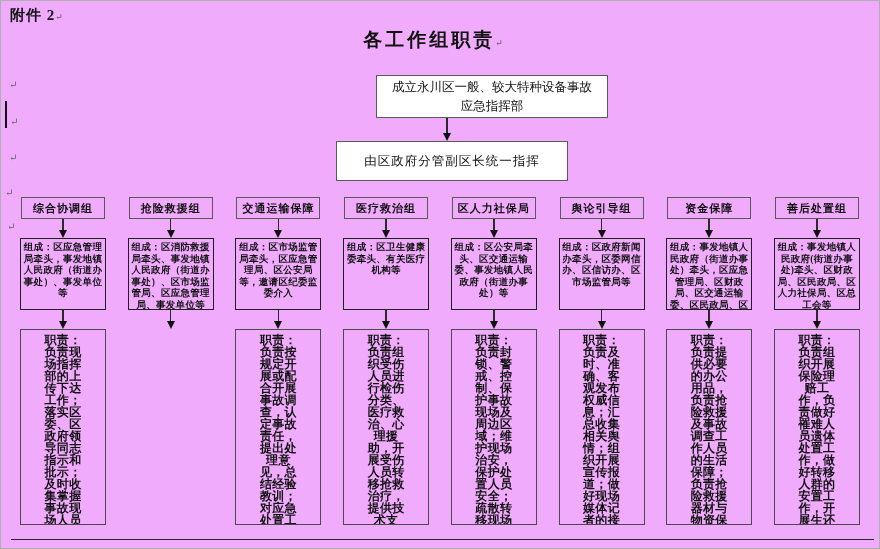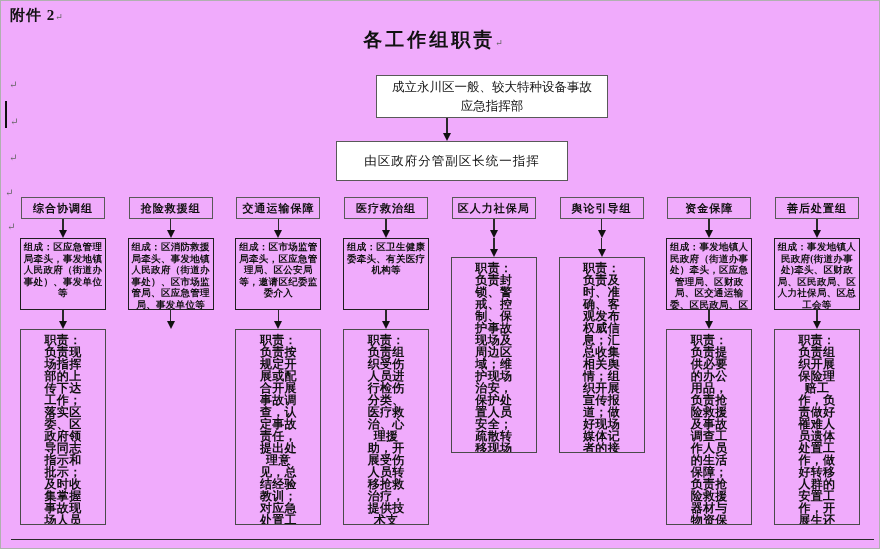--- a/index.html
+++ b/index.html
@@ -114,33 +114,35 @@
         </div>
       <div class="duty-box">职责：负责组织受伤人员进行检伤分类、医疗救治、心理援助，开展受伤人员转移抢救治疗，提供技术支持；及时报告人员伤亡和救援情况。</div>
     </div>
 
     <div class="column">
       <div class="name-box">区人力社保局</div>
       <div class="v-arrow col-arrow">
           <div class="stem"></div>
           <div class="head"></div>
         </div>
+      <div class="comp-box">组成：区公安局牵头、区交通运输委、事发地镇人民政府（街道办事处）等</div>
       <div class="v-arrow col-arrow">
           <div class="stem"></div>
           <div class="head"></div>
         </div>
       <div class="duty-box">职责：负责封锁、警戒、控制、保护事故现场及周边区域；维护现场治安，保护处置人员安全；疏散转移现场和周边受威胁区域人员；提供技术支持，在现场外围开辟专用通道供应急救援车辆和人员通行。</div>
     </div>
 
     <div class="column">
       <div class="name-box">舆论引导组</div>
       <div class="v-arrow col-arrow">
           <div class="stem"></div>
           <div class="head"></div>
         </div>
+      <div class="comp-box">组成：区政府新闻办牵头，区委网信办、区信访办、区市场监管局等</div>
       <div class="v-arrow col-arrow">
           <div class="stem"></div>
           <div class="head"></div>
         </div>
       <div class="duty-box">职责：负责及时、准确、客观发布权威信息；汇总收集相关舆情；组织开展宣传报道；做好现场媒体记者的接待工作；做好舆论引导工作。</div>
     </div>
 
     <div class="column">
       <div class="name-box">资金保障</div>
       <div class="v-arrow col-arrow">

